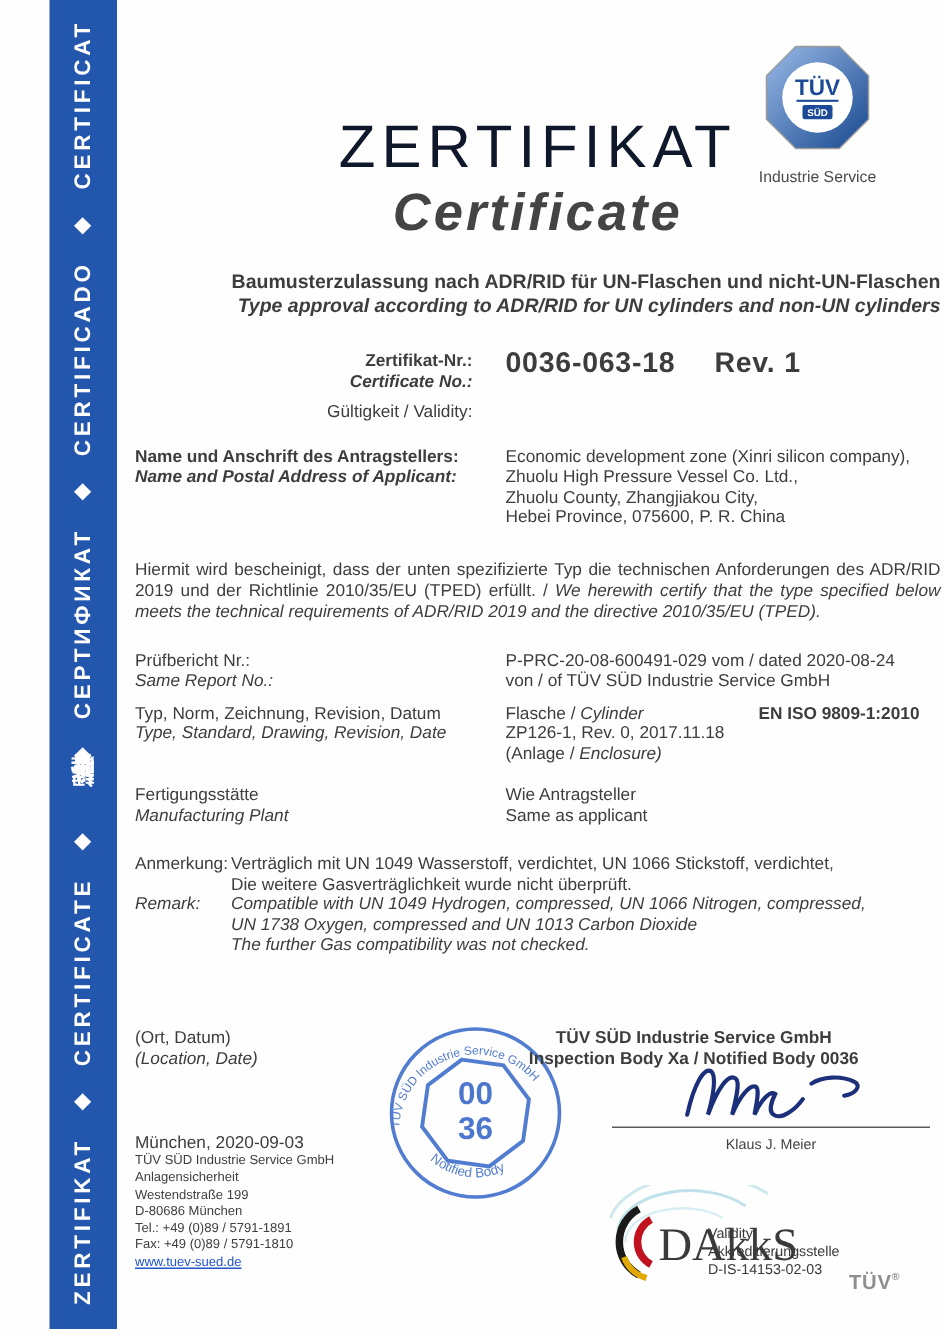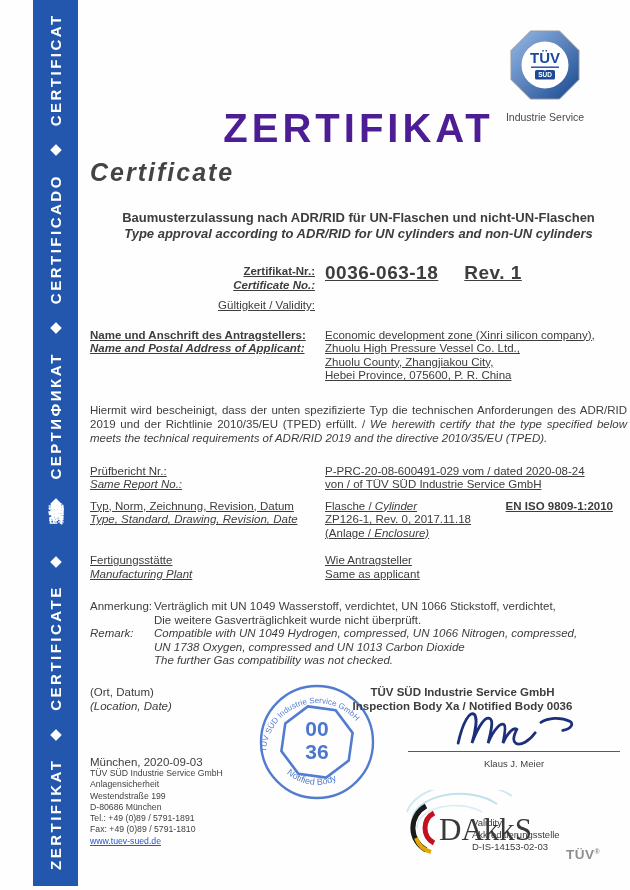--- a/index.html
+++ b/index.html
@@ -14,25 +14,25 @@
     width:100%;height:100%;box-sizing:border-box;padding:16px 0;
     writing-mode:vertical-rl;transform:rotate(180deg);
     color:#fff;font-weight:bold;font-size:15px;letter-spacing:2.5px;word-spacing:7px;
     white-space:nowrap;text-align:left;line-height:45px;
   }
   
   .logo{position:absolute;left:502px;top:30px;width:86px;text-align:center;}
   .logo-caption{font-size:10.5px;color:#4a4a4a;margin-top:7px;}
   
   .content{position:absolute;left:90px;top:0;width:537px;}
-  .title-de{margin-top:106px;text-align:center;font-size:40px;font-weight:bold;letter-spacing:4px;color:#4c1d95;line-height:44px;}
-  .title-en{text-align:left;font-size:25px;font-weight:bold;font-style:italic;letter-spacing:2px;color:#444;line-height:40px;margin-top:2px;}
-  .subtitle{margin-top:18px;text-align:center;font-size:13px;font-weight:bold;line-height:15.5px;}
+  .title-de{margin-top:76px;text-align:center;font-size:40px;font-weight:normal;letter-spacing:4px;color:#0f172a;line-height:44px;}
+  .title-en{text-align:center;font-size:35px;font-weight:bold;font-style:italic;letter-spacing:2px;color:#444;line-height:40px;margin-top:2px;}
+  .subtitle{margin-top:18px;text-align:right;font-size:13px;font-weight:bold;line-height:15.5px;}
   .subtitle .en{font-style:italic;}
-  .row{display:grid;grid-template-columns:225px 1fr;column-gap:10px;font-size:11.5px;line-height:13.5px;text-decoration:underline;}
+  .row{display:grid;grid-template-columns:225px 1fr;column-gap:22px;font-size:11.5px;line-height:13.5px;}
   .row .lbl{ }
   .lbl-r{text-align:right;}
   .b{font-weight:bold;}
   .i{font-style:italic;}
   .certno{margin-top:24px;align-items:start;}
   .certno-val{font-size:19px;font-weight:bold;letter-spacing:.5px;margin-top:1px;}
   .certno-val .rev{margin-left:26px;}
   .validity{margin-top:7px;}
   .applicant{margin-top:16px;}
   .statement{margin-top:20px;font-size:11.5px;line-height:14px;text-align:justify;}

